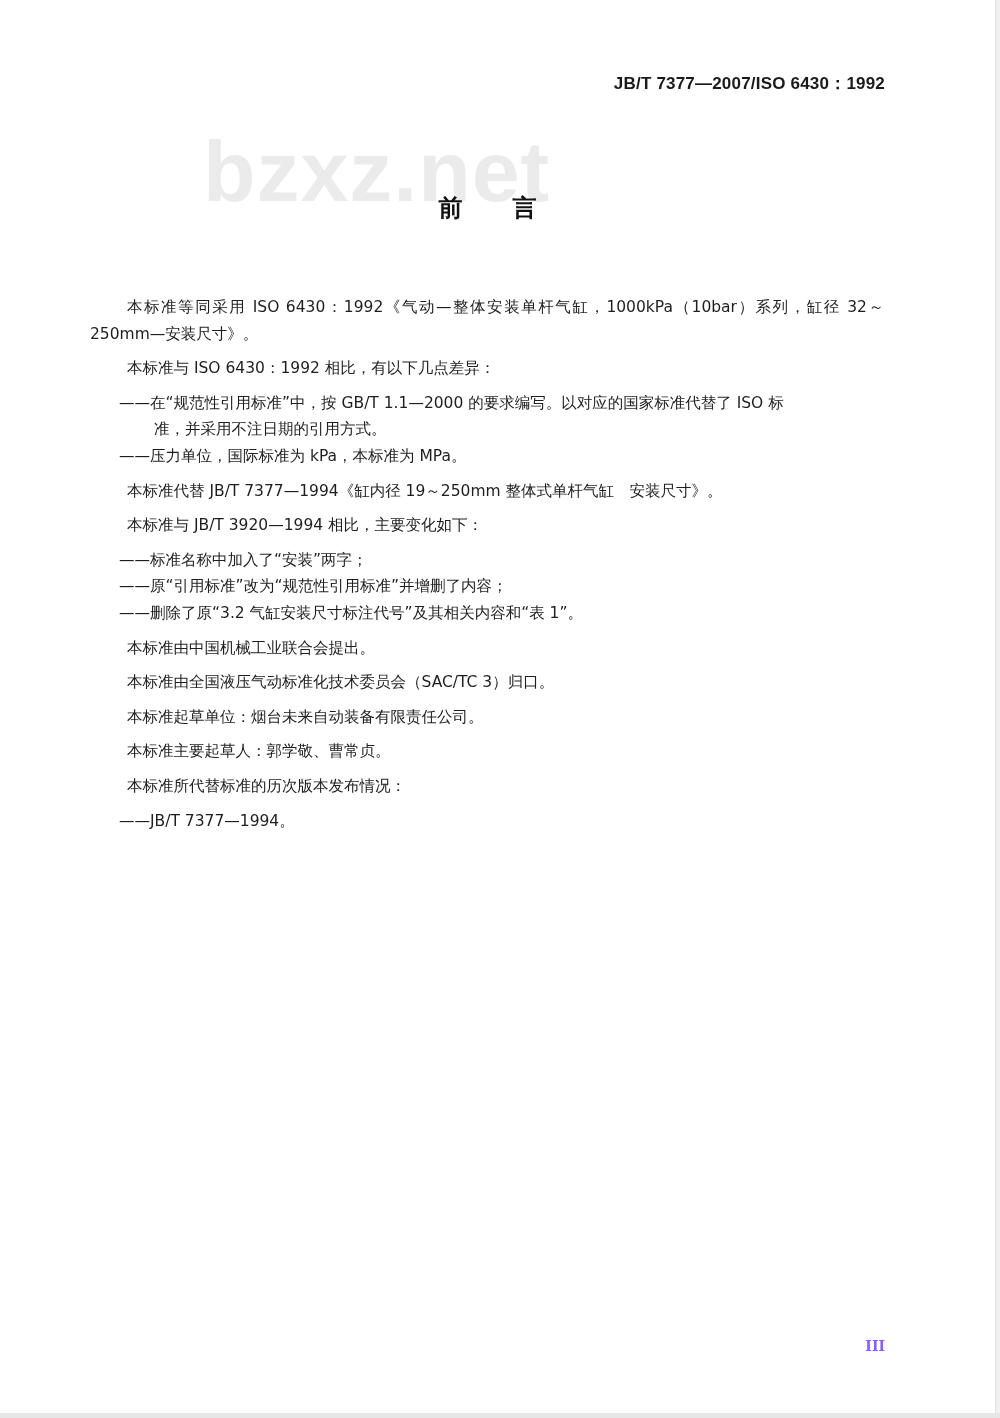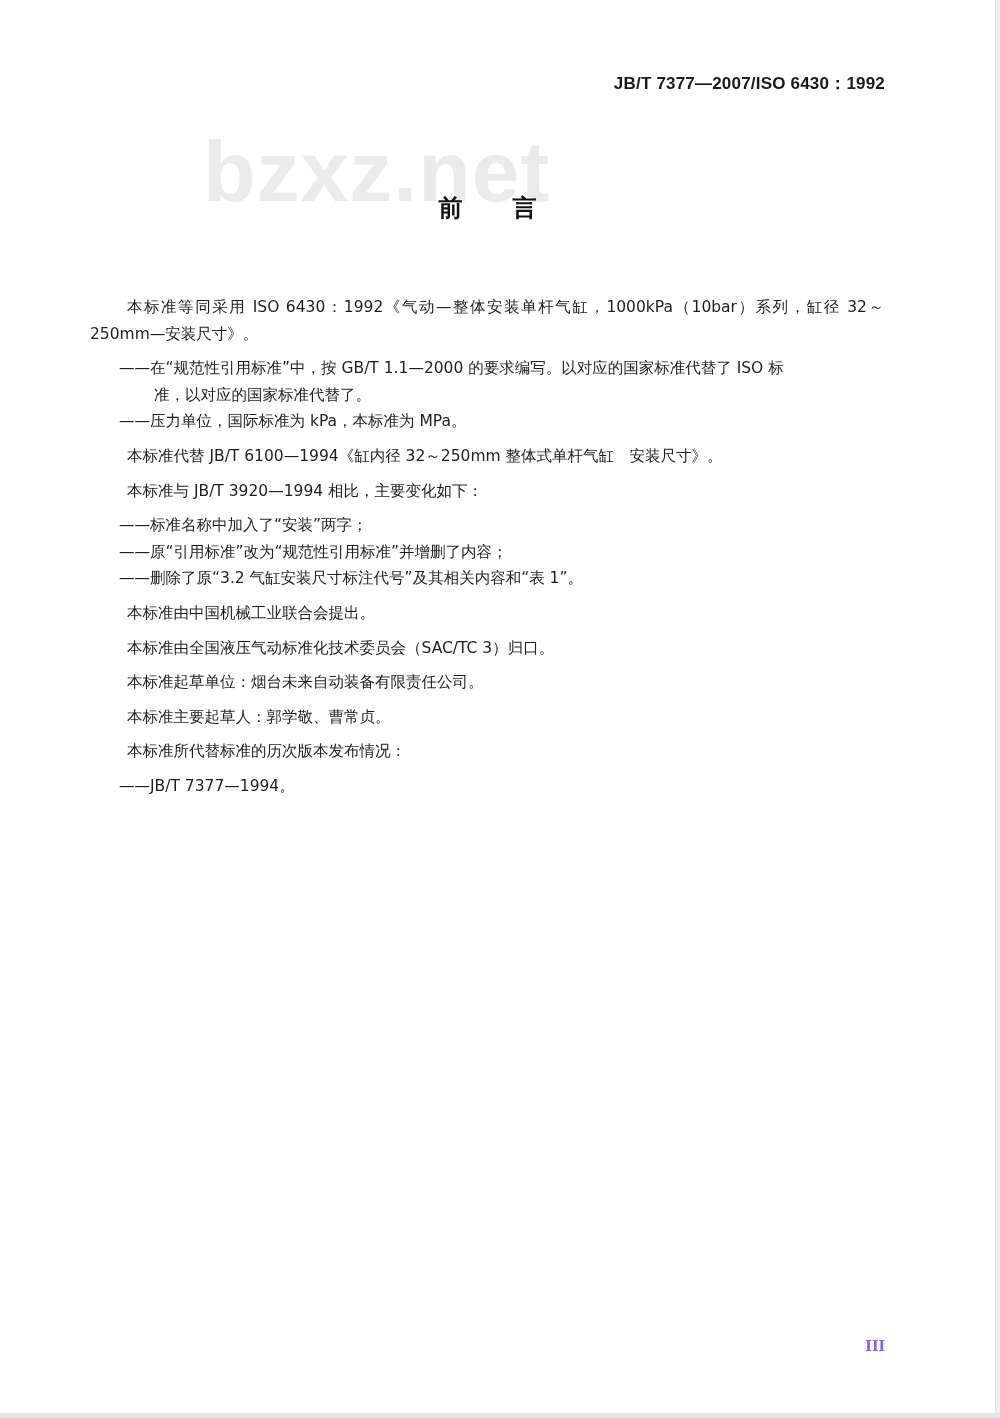--- a/index.html
+++ b/index.html
@@ -114,26 +114,27 @@
 <div class="page">
 
   <div class="header-code">JB/T 7377—2007/ISO 6430：1992</div>
 
   <div class="watermark">bzxz.net</div>
 
   <div class="title">前言</div>
 
   <div class="body-text">
     <p class="p">本标准等同采用 ISO 6430：1992《气动—整体安装单杆气缸，1000kPa（10bar）系列，缸径 32～250mm—安装尺寸》。</p>
+    <p class="p">本标准与 ISO 6430：1992 相比，有以下几点差异：</p>
     <p class="dash-item">
       <span class="hanging">——在“规范性引用标准”中，按 GB/T 1.1—2000 的要求编写。以对应的国家标准代替了 ISO 标</span>
-      <span class="cont">准，以对应的国家标准代替了。</span>
+      <span class="cont">准，并采用不注日期的引用方式。</span>
     </p>
     <p class="dash-item">——压力单位，国际标准为 kPa，本标准为 MPa。</p>
-    <p class="p">本标准代替 JB/T 6100—1994《缸内径 32～250mm 整体式单杆气缸　安装尺寸》。</p>
+    <p class="p">本标准代替 JB/T 7377—1994《缸内径 19～250mm 整体式单杆气缸　安装尺寸》。</p>
     <p class="p">本标准与 JB/T 3920—1994 相比，主要变化如下：</p>
     <p class="dash-item">——标准名称中加入了“安装”两字；</p>
     <p class="dash-item">——原“引用标准”改为“规范性引用标准”并增删了内容；</p>
     <p class="dash-item">——删除了原“3.2 气缸安装尺寸标注代号”及其相关内容和“表 1”。</p>
     <p class="p">本标准由中国机械工业联合会提出。</p>
     <p class="p">本标准由全国液压气动标准化技术委员会（SAC/TC 3）归口。</p>
     <p class="p">本标准起草单位：烟台未来自动装备有限责任公司。</p>
     <p class="p">本标准主要起草人：郭学敬、曹常贞。</p>
     <p class="p">本标准所代替标准的历次版本发布情况：</p>
     <p class="dash-item">——JB/T 7377—1994。</p>

